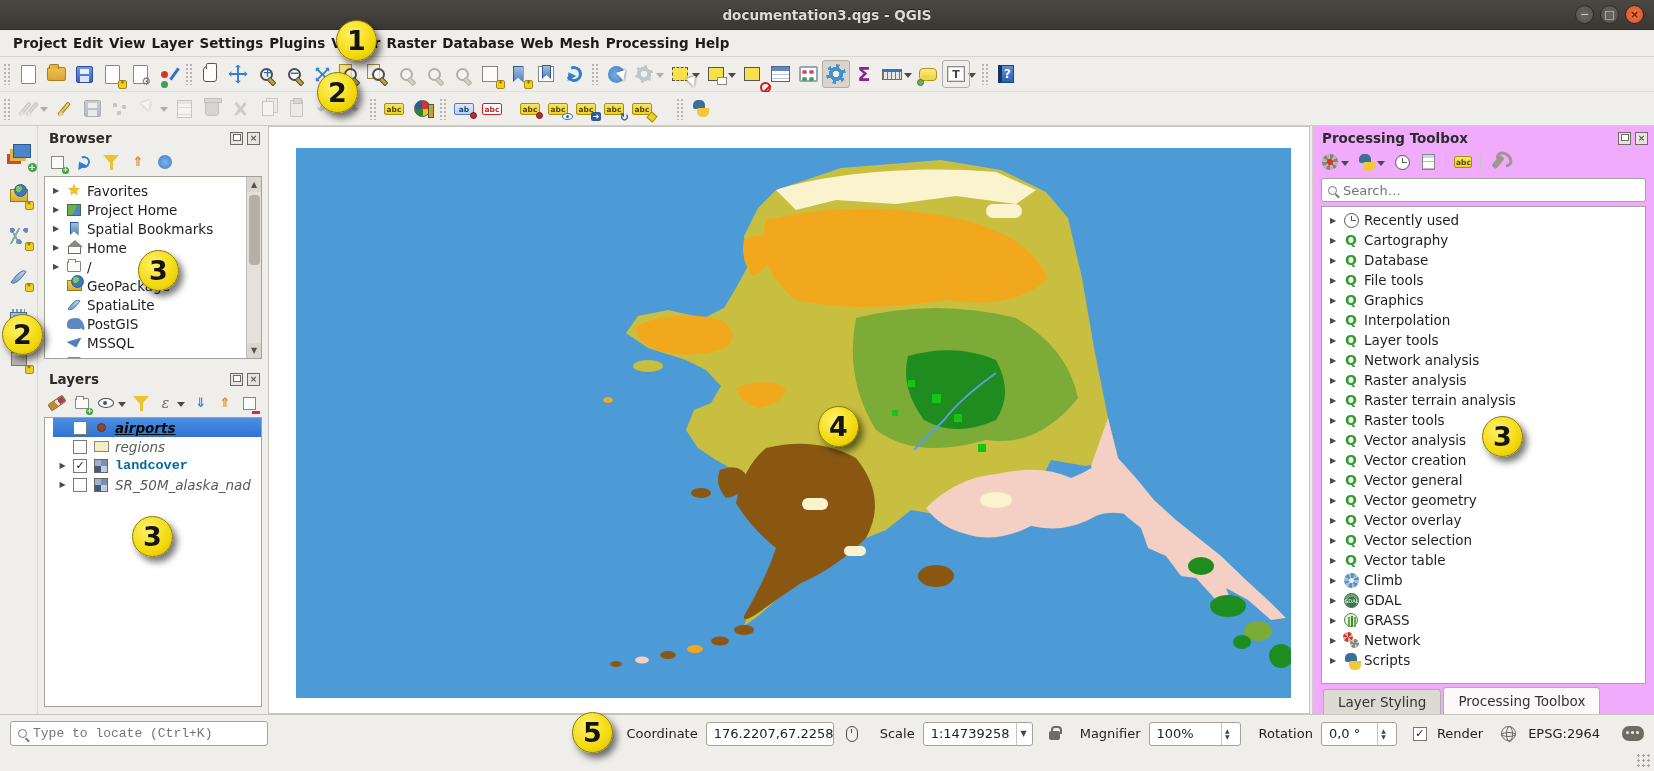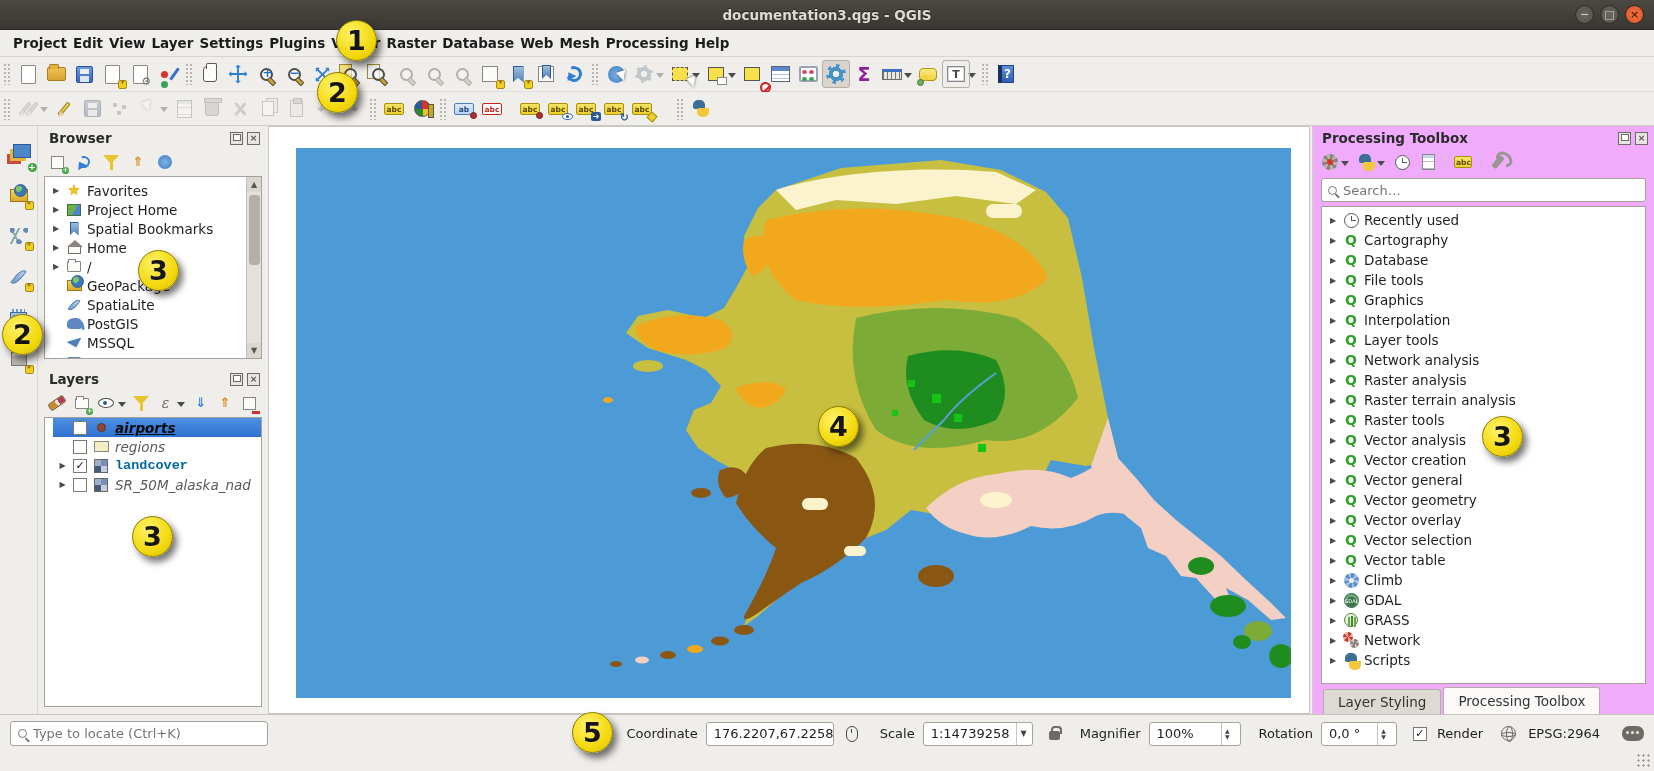--- a/index.html
+++ b/index.html
@@ -209,21 +209,21 @@
   .sglass::after { content:""; position:absolute; right:-4px; bottom:-3px; width:5px; height:1.5px; background:#777; transform:rotate(45deg); }
   .ptree { background:#fff; border:1px solid #a6a29b; margin:2px 8px; height:478px; overflow:hidden; padding-top:3px; }
   .ptree .trow { height:20px; }
   .tabsbar { position:absolute; left:0; bottom:0; width:100%; height:28px; display:flex; align-items:flex-end; padding-left:10px; gap:2px; }
   .tab { height:25px; padding:0 14px; font-size:13.5px; display:flex; align-items:center; border:1px solid #b2aea6; border-bottom:none; border-radius:3px 3px 0 0; background:#ddd9d3; color:#333; }
   .tab.active { background:#fbfaf8; font-weight:normal; height:27px; }
 
   
   .statusbar { position:absolute; left:0; top:714px; width:1654px; height:38px; border-top:1px solid #c8c4be; background:#f0eeea;
     display:flex; align-items:center; padding:0 10px; gap:8px; font-size:13px; }
-  .locate { display:flex; align-items:center; gap:6px; width:258px; height:25px; background:#fff; border:1px solid #a6a29b; border-radius:3px; padding:0 7px; }
+  .locate { display:flex; align-items:center; gap:6px; width:258px; height:25px; background:#fff; border:1px solid #a6a29b; border-radius:3px; padding:0 7px;font-family:Liberation Mono, monospace; }
   .locate input { border:none; outline:none; width:100%; font-size:13px; color:#555; background:transparent; font-family:inherit; }
   .sb-label { color:#1e1e1e; margin-left:10px; }
   .sb-field { height:24px; background:#fff; border:1px solid #a6a29b; border-radius:3px; display:flex; align-items:center; padding:0 7px; font-size:13px; color:#222; }
   .spin { display:inline-flex; flex-direction:column; justify-content:center; font-size:6px; color:#444; line-height:6px; padding:0 3px; border-left:1px solid #c8c4be; margin-left:4px; height:22px; }
   .ddarrow { border-left:1px solid #c8c4be; margin-left:6px; padding:0 4px; font-size:8px; color:#444; align-self:stretch; display:flex; align-items:center; }
   .lock { width:11px; height:9px; background:#6e6a64; border-radius:2px; position:relative; margin:4px 2px 0 8px; }
   .lock::before { content:""; position:absolute; left:2px; top:-5px; width:7px; height:6px; border:2px solid #6e6a64; border-bottom:none; border-radius:4px 4px 0 0; }
   .mouseico { width:12px; height:16px; border:1.5px solid #4a4a4a; border-radius:6px; position:relative; margin:0 4px; }
   .mouseico::before { content:""; position:absolute; left:4px; top:2px; width:1.5px; height:4px; background:#4a4a4a; }
   .globe { width:15px; height:15px; border-radius:50%; border:1.5px solid #6e6a64; position:relative; margin-right:4px; }

